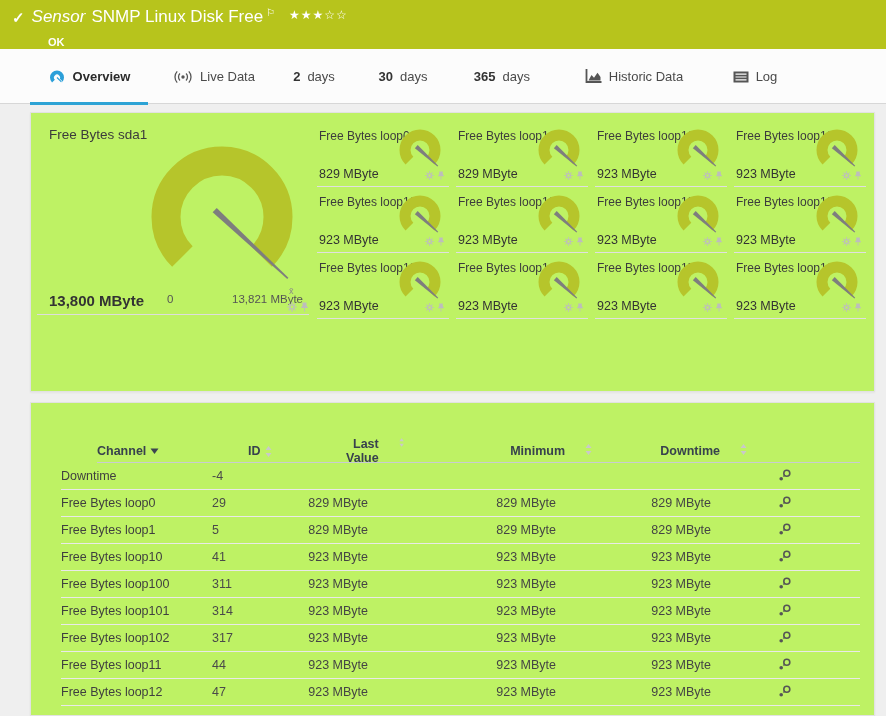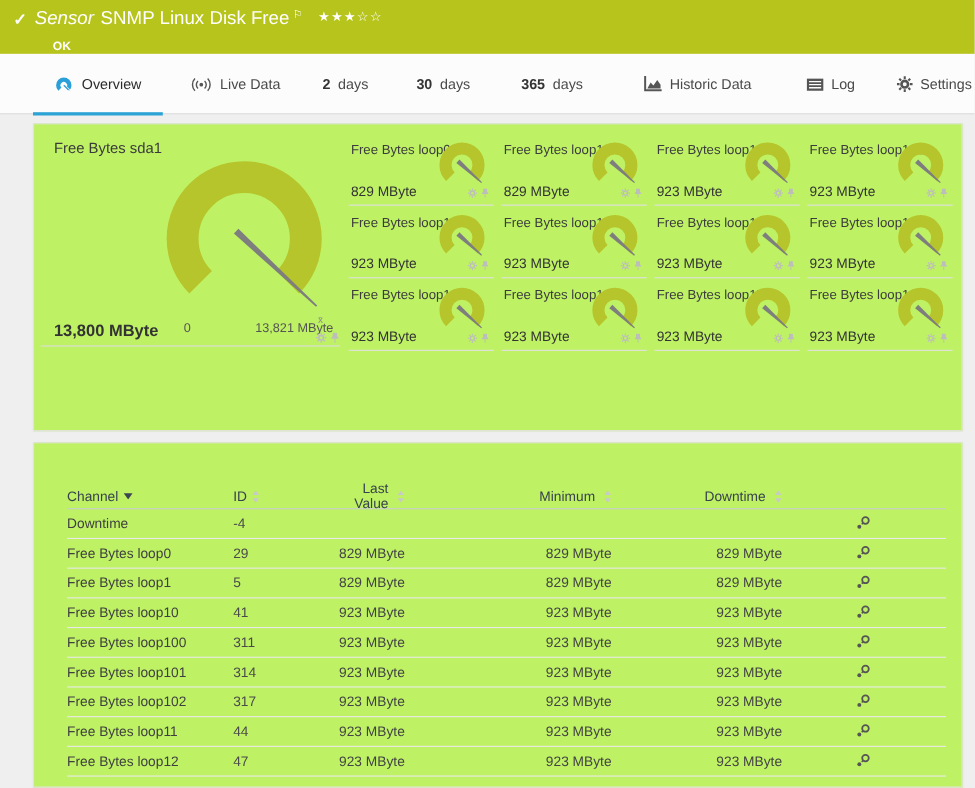--- a/index.html
+++ b/index.html
@@ -17,21 +17,21 @@
   .hdr-check { font-size:15px; font-weight:bold; margin-right:7px; margin-top:2px; }
   .hdr-kind { font-style:italic; font-size:17px; margin-right:6px; }
   .hdr-title { font-size:17px; }
   .hdr-flag { font-size:10px; vertical-align:super; margin-left:3px; }
   .hdr-stars { font-size:12px; letter-spacing:1px; margin-left:14px; margin-top:1px; }
   .hdr-status { position:absolute; left:48px; top:36px; font-size:11px; font-weight:bold; }
   
   .tabbar { position:absolute; left:0; top:49px; width:886px; height:55px; background:#fcfcfc; border-bottom:1px solid #d7d7d7; }
   .tab { position:absolute; top:0; height:55px; display:flex; align-items:center; justify-content:center; gap:7px; font-size:13px; color:#4a4a4a; cursor:pointer; }
   .tab .tnum { font-weight:bold; color:#333; }
-  .tab.active .tlabel { font-weight:normal; color:#2b2b2b; }
+  .tab.active .tlabel { font-weight:bold; color:#2b2b2b; }
   .tab .underline { position:absolute; left:0; right:0; bottom:-1px; height:3px; background:#2da3d5; }
   .ticon { flex:0 0 auto; }
   
   .panel { position:absolute; background:#bef264; border:1px solid #e2e2e2; box-shadow:0 1px 2px rgba(0,0,0,0.05); }
   #panel-gauges { left:30px; top:112px; width:845px; height:280px; }
   #panel-table  { left:30px; top:402px; width:845px; height:314px; }
   
   .main-title { position:absolute; left:18px; top:14px; font-size:13.5px; color:#3b3b3b; }
   .main-gauge-svg { position:absolute; left:111px; top:24px; }
   .garc { fill:none; stroke:#b6c52b; }
@@ -46,23 +46,23 @@
   .mcell { position:absolute; width:132px; height:64px; border-bottom:1px solid #e0e0e0; }
   .mtitle { position:absolute; left:2px; top:6px; font-size:12px; color:#3c3c3c; white-space:nowrap; }
   .mgauge { position:absolute; left:80px; top:6px; }
   .mvalue { position:absolute; left:2px; top:44px; font-size:12.5px; color:#333; }
   .micons { position:absolute; right:4px; top:48px; display:flex; gap:3px; }
   .iconsvg { stroke:#bdbdbd; }
   .iconsvg-fill { fill:#bdbdbd; }
   
   .tbl { position:absolute; left:30px; top:34px; right:14px; }
   .trow, .thead { display:grid; grid-template-columns:151px 84px 72px 188px 155px 1fr; align-items:center; }
-  .thead { height:26px; border-bottom:1px solid #c9ccd1; font-size:12.5px; font-weight:normal; color:#38424d; }
+  .thead { height:26px; border-bottom:1px solid #c9ccd1; font-size:12.5px; font-weight:bold; color:#38424d;margin-left:36px; }
   .trow { height:27px; border-bottom:1px solid #e9e9e9; font-size:12.5px; color:#3f3f3f; }
-  .c-right { text-align:right; display:flex; justify-content:flex-end; align-items:center; gap:8px; }
+  .c-right { text-align:right; display:flex; justify-content:flex-end; gap:20px; }
   .c-left  { display:flex; align-items:center; gap:4px; }
   .cell-id { color:#4a4a4a; }
   .cell-val { color:#444; }
   .edit-col { padding-left:67px; }
   .sort-svg { cursor:pointer; }
   .edit-icon { cursor:pointer; display:inline-block; }
 </style>
 </head>
 <body>
 
@@ -112,27 +112,20 @@
       <polygon points="3.5,11.5 6.5,6 9,8.8 12.5,3.8 15.5,8 15.5,11.5" fill="#555"></polygon>
     </svg>
     <span class="tlabel">Historic Data</span>
   </div>
   <div class="tab" style="left:726px;width:58px;">
     <svg class="ticon" width="16" height="12" viewBox="0 0 16 12">
       <rect x="0.5" y="0.5" width="15" height="11" fill="#555"></rect>
       <path d="M2.5 3.2h11 M2.5 6h11 M2.5 8.8h11" stroke="#fcfcfc" stroke-width="1.2"></path>
     </svg>
     <span class="tlabel">Log</span>
-  </div>
-  <div class="tab" style="left:812px;width:74px;">
-    <svg class="ticon" width="15" height="15" viewBox="0 0 15 15">
-      <circle cx="7.5" cy="7.5" r="3" fill="none" stroke="#555" stroke-width="2.4"></circle>
-      <path d="M7.5 0.4V2.8 M7.5 12.2V14.6 M0.4 7.5H2.8 M12.2 7.5H14.6 M2.5 2.5L4.2 4.2 M10.8 10.8L12.5 12.5 M12.5 2.5L10.8 4.2 M4.2 10.8L2.5 12.5" stroke="#555" stroke-width="1.9"></path>
-    </svg>
-    <span class="tlabel">Settings</span>
   </div>
 </div>
 
 <div id="panel-gauges" class="panel">
 
   <div class="main-title">Free Bytes sda1</div>
   <svg class="main-gauge-svg" width="180" height="175" viewBox="0 0 180 175">
     <path class="garc" d="M40.4 119.6 A56 56 0 1 1 119.6 119.6" stroke-width="29"></path>
     <g transform="translate(80,80)">
       <g transform="rotate(43)">

